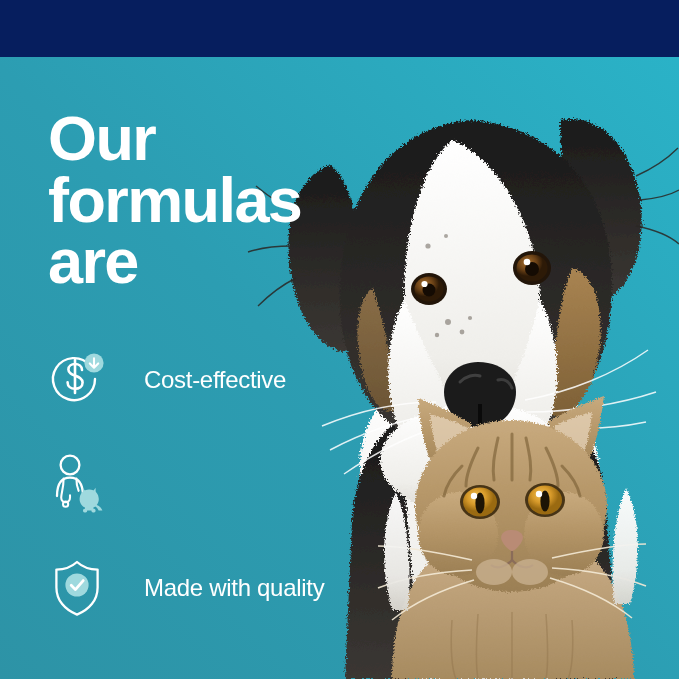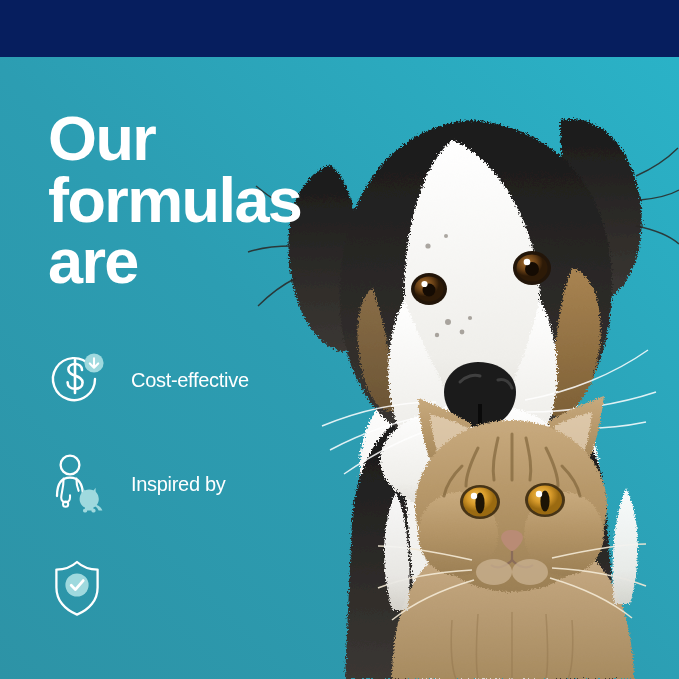--- a/index.html
+++ b/index.html
@@ -128,23 +128,23 @@
   .feature:last-child { margin-bottom: 0; }
   .feature-icon {
     width: 62px;
     height: 66px;
     flex: none;
     display: flex;
     align-items: center;
     justify-content: center;
   }
   .feature-label {
-    margin-left: 23px;
+    margin-left: 36px;
     color: #ffffff;
-    font-size: 20px;
+    font-size: 24px;
     font-weight: 400;
     line-height: 1.2;
     letter-spacing: -0.3px;
   }
 </style>
 </head>
 <body>
 
 <div id="ad">
 
@@ -374,34 +374,34 @@
             <path d="M34.8 33.8 L34.8 41.4 L38.6 39 Z"></path>
             <path d="M47.6 33.8 L47.6 41.4 L43.8 39 Z"></path>
             <path d="M41.2 35.4 C35.4 35.4 31.6 39.6 31.6 45 C31.6 49 33.8 52.2 37 53.6 L37 56.6 L45.4 56.6 L45.4 53.6 C48.6 52.2 50.8 49 50.8 45 C50.8 39.6 47 35.4 41.2 35.4 Z"></path>
             <path d="M45.4 50 C50 50.6 53.2 53.2 54.4 56.6 L50.6 56.6 C49.8 54.2 47.8 52.4 45.4 51.6 Z"></path>
             <rect x="35" y="54.8" width="4.2" height="3.6" rx="1.6"></rect>
             <rect x="43.4" y="54.8" width="4.2" height="3.6" rx="1.6"></rect>
           </g>
         </svg>
       </span>
       <span class="feature-label">
-        <span>Inspired by</span><br>
+        <br>
       </span>
     </div>
 
     <div class="feature">
       <span class="feature-icon">
         <svg width="56" height="60" viewBox="0 0 56 60" xmlns="http://www.w3.org/2000/svg">
           <path d="M28 4 C22 9.4 14.4 11.6 7.4 11.6 L7.4 29.4 C7.4 42.4 16 51.8 28 56.6 C40 51.8 48.6 42.4 48.6 29.4 L48.6 11.6 C41.6 11.6 34 9.4 28 4 Z" fill="none" stroke="#ffffff" stroke-width="2.3" stroke-linejoin="round"></path>
           <circle cx="28" cy="27" r="11.6" fill="#9fd9de"></circle>
           <path d="M22.2 27.2 L26.4 31.6 L34.2 22.6" fill="none" stroke="#ffffff" stroke-width="2.8" stroke-linecap="round" stroke-linejoin="round"></path>
         </svg>
       </span>
       <span class="feature-label">
-        <br>
+        <span>Made with quality</span><br>
       </span>
     </div>
 
   </div>
 
   <div class="header-band"></div>
   <div class="header-inner">
 
     <div class="logo-cerasoothe">
       <span class="swirl">

